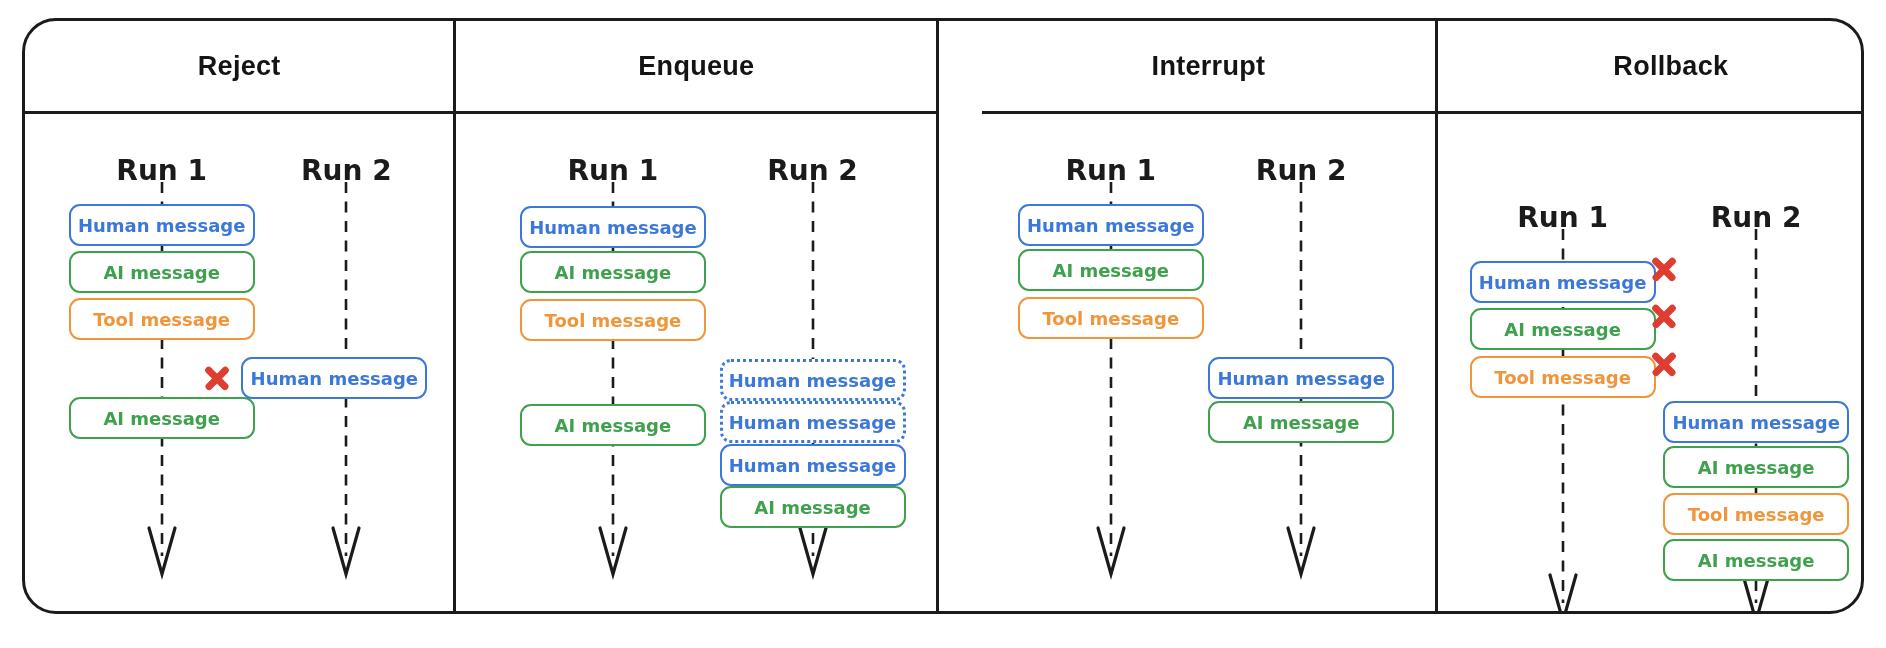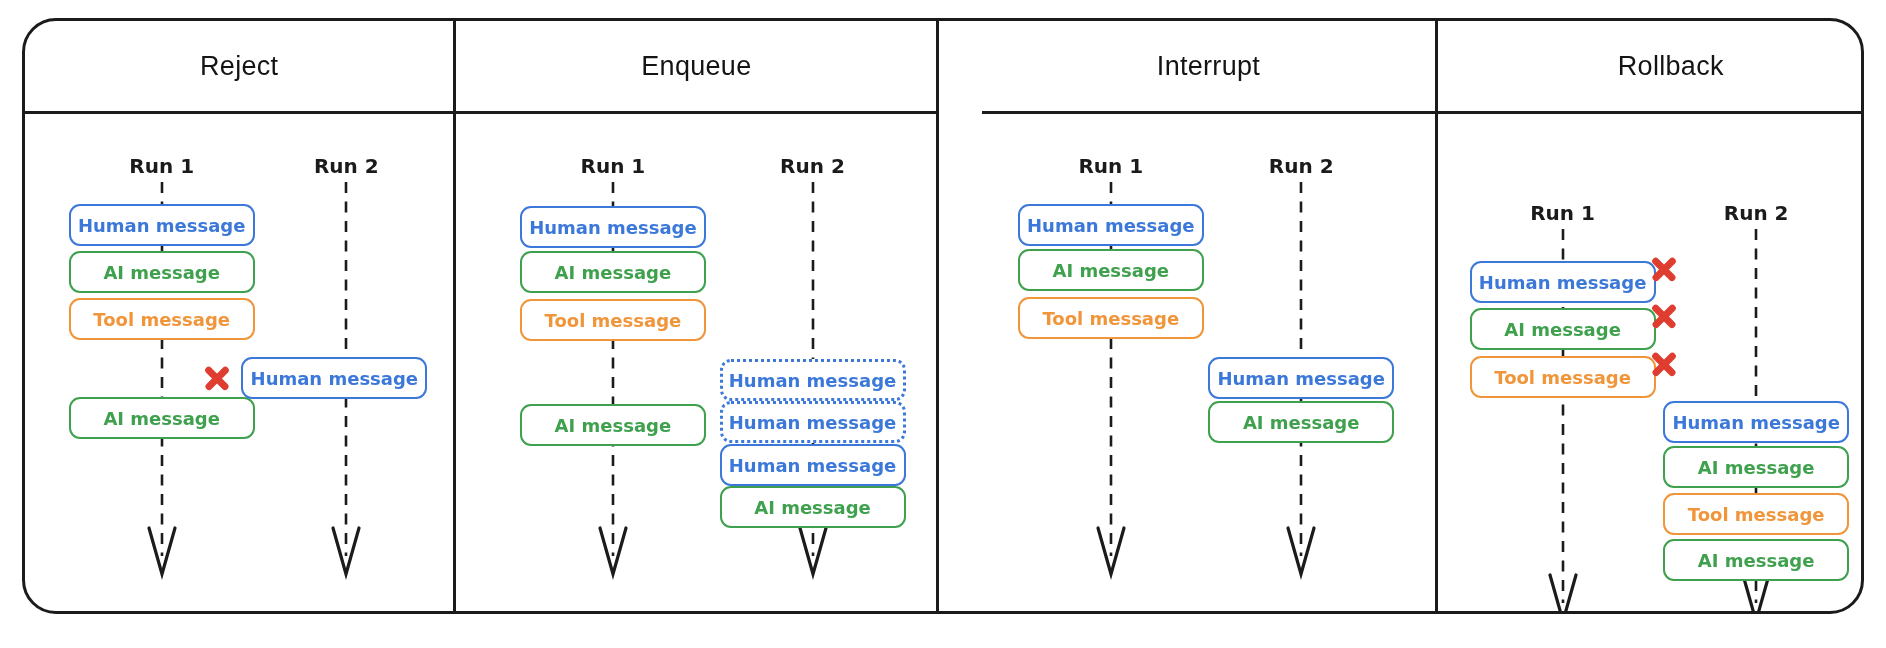--- a/index.html
+++ b/index.html
@@ -35,35 +35,35 @@
   .panel-header {
     height: 90px;
     flex: 0 0 auto;
     border-bottom: 3px solid #1b1b1b;
     display: flex;
     align-items: center;
     justify-content: center;
   }
   .panel-title {
     font-size: 27px;
-    font-weight: 400;
+    font-weight: 700;
     color: #141414;
     letter-spacing: 0.3px;
   }
   .panel-body {
     position: relative;
     flex: 1;
   }
   .run-label {
     position: absolute;
     top: 40px;
     transform: translateX(-50%);
     font-family: "DejaVu Sans", sans-serif;
     font-weight: 700;
-    font-size: 20px;
+    font-size: 28px;
     color: #1b1b1b;
     white-space: nowrap;
   }
   .lane-svg {
     position: absolute;
     top: 68px;
     width: 36px;
     height: 398px;
     transform: translateX(-50%);
     overflow: visible;

